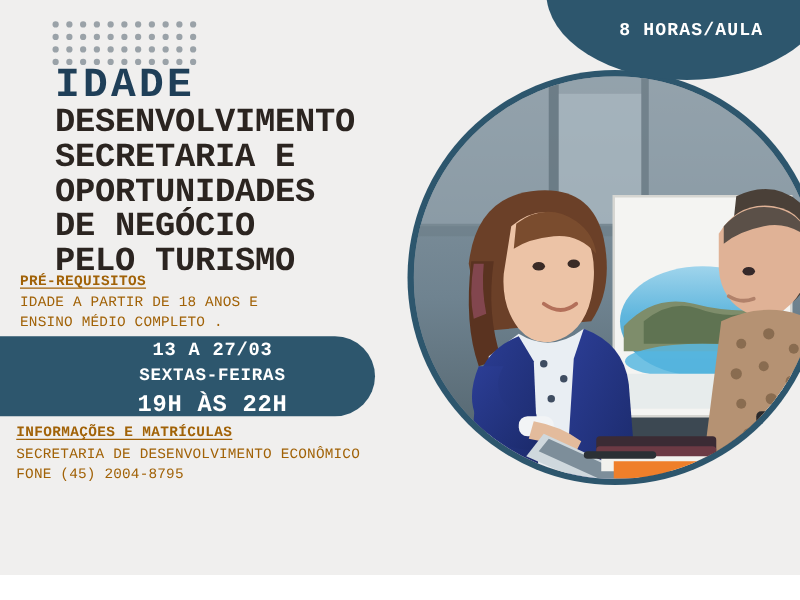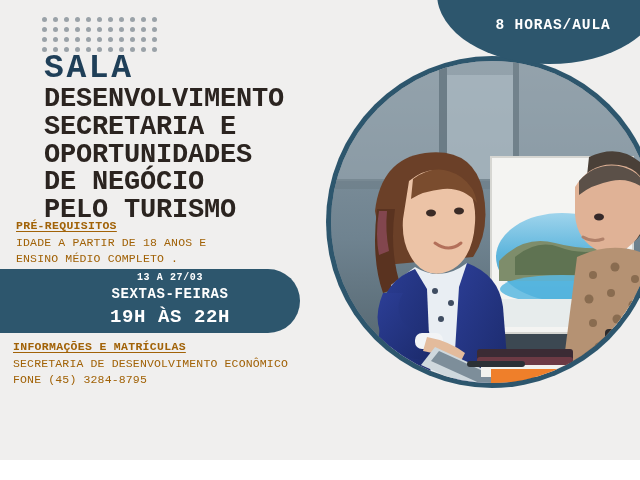--- a/index.html
+++ b/index.html
@@ -82,21 +82,21 @@
     left: 40px;
     top: 271px;
     width: 260px;
     z-index: 5;
     text-align: center;
     color: #ffffff;
     font-weight: bold;
     letter-spacing: 0.6px;
   }
   .date-lines div { line-height: 1.37; }
-  .date-1 { font-size: 10px; }
+  .date-1 { font-size: 15px; }
   .date-2 { font-size: 14px; }
   .date-3 { font-size: 19px; }
 
   
   .dot-grid {
     position: absolute;
     left: 42px;
     top: 17px;
     display: grid;
     grid-template-columns: repeat(11, 11px);
@@ -394,21 +394,21 @@
 
         <rect x="146" y="288" width="96" height="14" rx="3" fill="#3b2b34"></rect>
         <rect x="146" y="296" width="96" height="10" rx="3" fill="#6c3a44"></rect>
         <rect x="150" y="304" width="110" height="12" fill="#f2f2ee"></rect>
         <rect x="160" y="308" width="86" height="14" fill="#ef7f2a"></rect>
         <rect x="136" y="300" width="58" height="6" rx="3" fill="#2b3035"></rect>
       </svg>
     </div>
   </div>
 
-  <div class="curso">SALA</div>
+  <div class="curso">IDADE</div>
 
   <div class="maintitle">
     <div>DESENVOLVIMENTO</div>
     <div>SECRETARIA E</div>
     <div>OPORTUNIDADES</div>
     <div>DE NEGÓCIO</div>
     <div>PELO TURISMO</div>
   </div>
 
   <div class="block prereq">
@@ -420,21 +420,21 @@
   <div class="date-band"></div>
   <div class="date-lines">
     <div class="date-1">13 A 27/03</div>
     <div class="date-2">SEXTAS-FEIRAS</div>
     <div class="date-3">19H ÀS 22H</div>
   </div>
 
   <div class="block infos">
     <div class="hd">INFORMAÇÕES E MATRÍCULAS</div>
     <div class="ln">SECRETARIA DE DESENVOLVIMENTO ECONÔMICO</div>
-    <div class="ln">FONE (45) 3284-8795</div>
+    <div class="ln">FONE (45) 2004-8795</div>
   </div>
 
   <div class="footer"></div>
 
   <div class="logo fecom">
     <div style="position:relative;">
       <svg class="fecom-swoosh" viewBox="0 0 34 14">
         <path d="M1 12 Q14 -3 33 1 Q20 3 9 12 Z" fill="#c9a227"></path>
         <path d="M5 13 Q17 2 32 2" stroke="#e3c04a" stroke-width="1.4" fill="none"></path>
       </svg>

